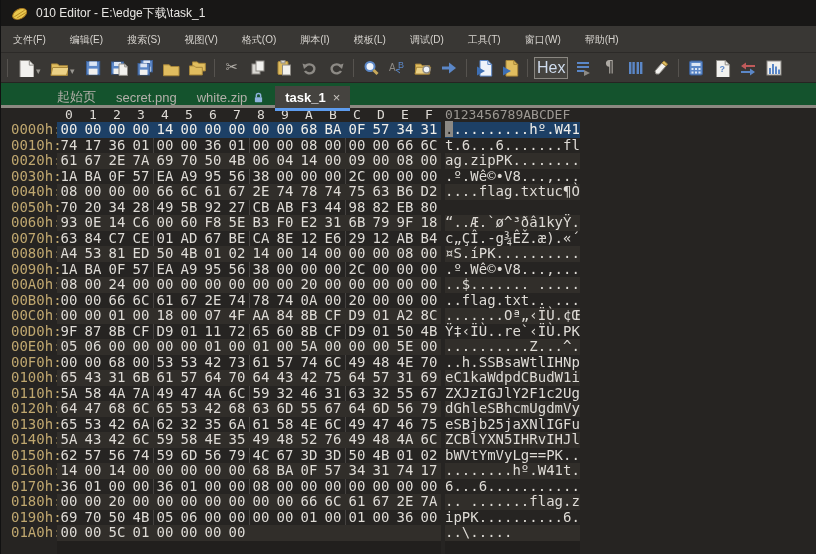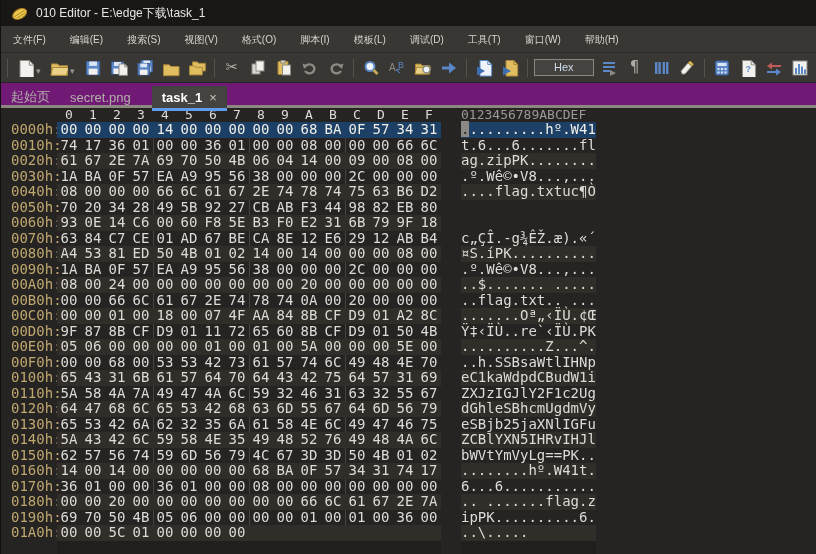--- a/index.html
+++ b/index.html
@@ -11,38 +11,38 @@
   
   #menubar{height:26px;background:#393734;display:flex;align-items:center;font-size:10px;color:#d8d5d0;border-bottom:1px solid #2c2a28;}
   .menuitem{padding:0 12px;line-height:25px;cursor:default;}
   
   #toolbar{height:29px;background:#393734;display:flex;align-items:center;border-bottom:1px solid #262422;padding-left:2px;}
   .tbtn{width:24px;height:24px;display:flex;align-items:center;justify-content:center;margin:0 1px;border-radius:2px;position:relative;}
   .tbtn svg{display:block;}
   .tsep{width:1px;height:18px;background:#56534f;margin:0 4px;}
   .caret{color:#9a9792;font-size:9px;margin:6px 2px 0 -2px;width:8px;}
   .glyphicon{font-family:"DejaVu Sans",sans-serif;font-size:15px;color:#aeaaa4;line-height:1;}
-  .hexbtn{font-size:11px;color:#cfdced;background:#45433f;border:1px solid #8a8781;padding:2px 19px;margin:16px 2px;line-height:1;}
+  .hexbtn{font-size:16px;color:#cfdced;background:#45433f;border:1px solid #8a8781;padding:2px 2px;margin:16px 2px;line-height:1;}
   
-  #tabbar{height:25px;background:#701a75;display:flex;align-items:flex-end;position:relative;}
+  #tabbar{height:25px;background:#14532d;display:flex;align-items:flex-end;position:relative;padding-left:46px;}
   #tabline{position:absolute;left:0;right:0;bottom:0;height:3px;background:#8c8881;}
   .tab{height:22px;display:flex;align-items:center;padding:0 10px;font-size:13px;color:#b3b0aa;position:relative;cursor:default;}
-  .tab.active{background:#45433f;color:#ffffff;font-weight:bold;z-index:2;margin-left:11px;}
+  .tab.active{background:#45433f;color:#ffffff;font-weight:bold;z-index:2;}
   .tab.active:after{content:"";position:absolute;left:0;right:0;bottom:-3px;height:3px;background:#5e9ced;}
   .tab .close{font-weight:normal;color:#c8c5bf;margin-left:7px;font-size:13px;}
   .tab .lock{margin-left:5px;display:flex;}
   
   #editor{position:relative;height:448px;background:#262422;font-family:"DejaVu Sans Mono",monospace;font-size:14px;}
   .vline{position:absolute;top:14px;bottom:0;width:1px;background:#454240;z-index:0;}
   .hexhead{display:flex;height:14px;line-height:14px;color:#9c9893;font-size:13px;}
   .hexrow{display:flex;height:15.5px;line-height:15.5px;position:relative;z-index:1;}
   .addr{width:46px;padding-left:10px;color:#bfa76f;white-space:pre;flex:none;}
   .bytes{display:flex;width:384px;flex:none;color:#dedbd6;}
   .cell{width:24px;text-align:center;flex:none;}
-  .ascii{white-space:pre;margin-left:20px;width:135px;flex:none;color:#dedbd6;}
+  .ascii{white-space:pre;margin-left:4px;width:135px;flex:none;color:#dedbd6;}
   .hexrow.lt .bytes,.hexrow.lt .ascii{background:#312e2a;}
   .hexrow.dk .bytes,.hexrow.dk .ascii{background:#211f1d;}
   .hexrow.sel .bytes,.hexrow.sel .ascii{background:#1d4066;color:#f0eee9;}
   .cursor{background:#8c8984;color:#262422;}
   .hexhead .ascii{color:#9c9893;}
 </style>
 </head>
 <body>
 
 <div id="win">
@@ -261,20 +261,29 @@
         </svg>
       </span>
     </div>
 
   <div id="tabbar">
     <div class="tab">
         <span>起始页</span>
       </div>
       <div class="tab">
         <span>secret.png</span>
+      </div>
+      <div class="tab">
+        <span>white.zip</span>
+        <span class="lock">
+          <svg width="13" height="13" viewBox="0 0 18 18">
+            <path d="M6 9V6.5a3 3 0 0 1 6 0V9" stroke="#8fb3dc" stroke-width="2" fill="none"></path>
+            <rect x="4" y="8.5" width="10" height="7" rx="1" fill="#8fb3dc"></rect>
+          </svg>
+        </span>
       </div>
       <div class="tab active">
         <span>task_1</span>
         <span class="close">×</span>
       </div>
       <div id="tabline"></div>
   </div>
 
   <div id="editor">
     <div class="vline" style="left:152px"></div>
@@ -447,20 +456,21 @@
             <span class="cell">5E</span>
             <span class="cell">B3</span>
             <span class="cell">F0</span>
             <span class="cell">E2</span>
             <span class="cell">31</span>
             <span class="cell">6B</span>
             <span class="cell">79</span>
             <span class="cell">9F</span>
             <span class="cell">18</span>
           </span>
+          <span class="ascii">“..Æ.`ø^³ðâ1kyŸ.</span>
         </div>
         <div class="hexrow">
           <span class="addr">0070h:</span>
           <span class="bytes">
             <span class="cell">63</span>
             <span class="cell">84</span>
             <span class="cell">C7</span>
             <span class="cell">CE</span>
             <span class="cell">01</span>
             <span class="cell">AD</span>

